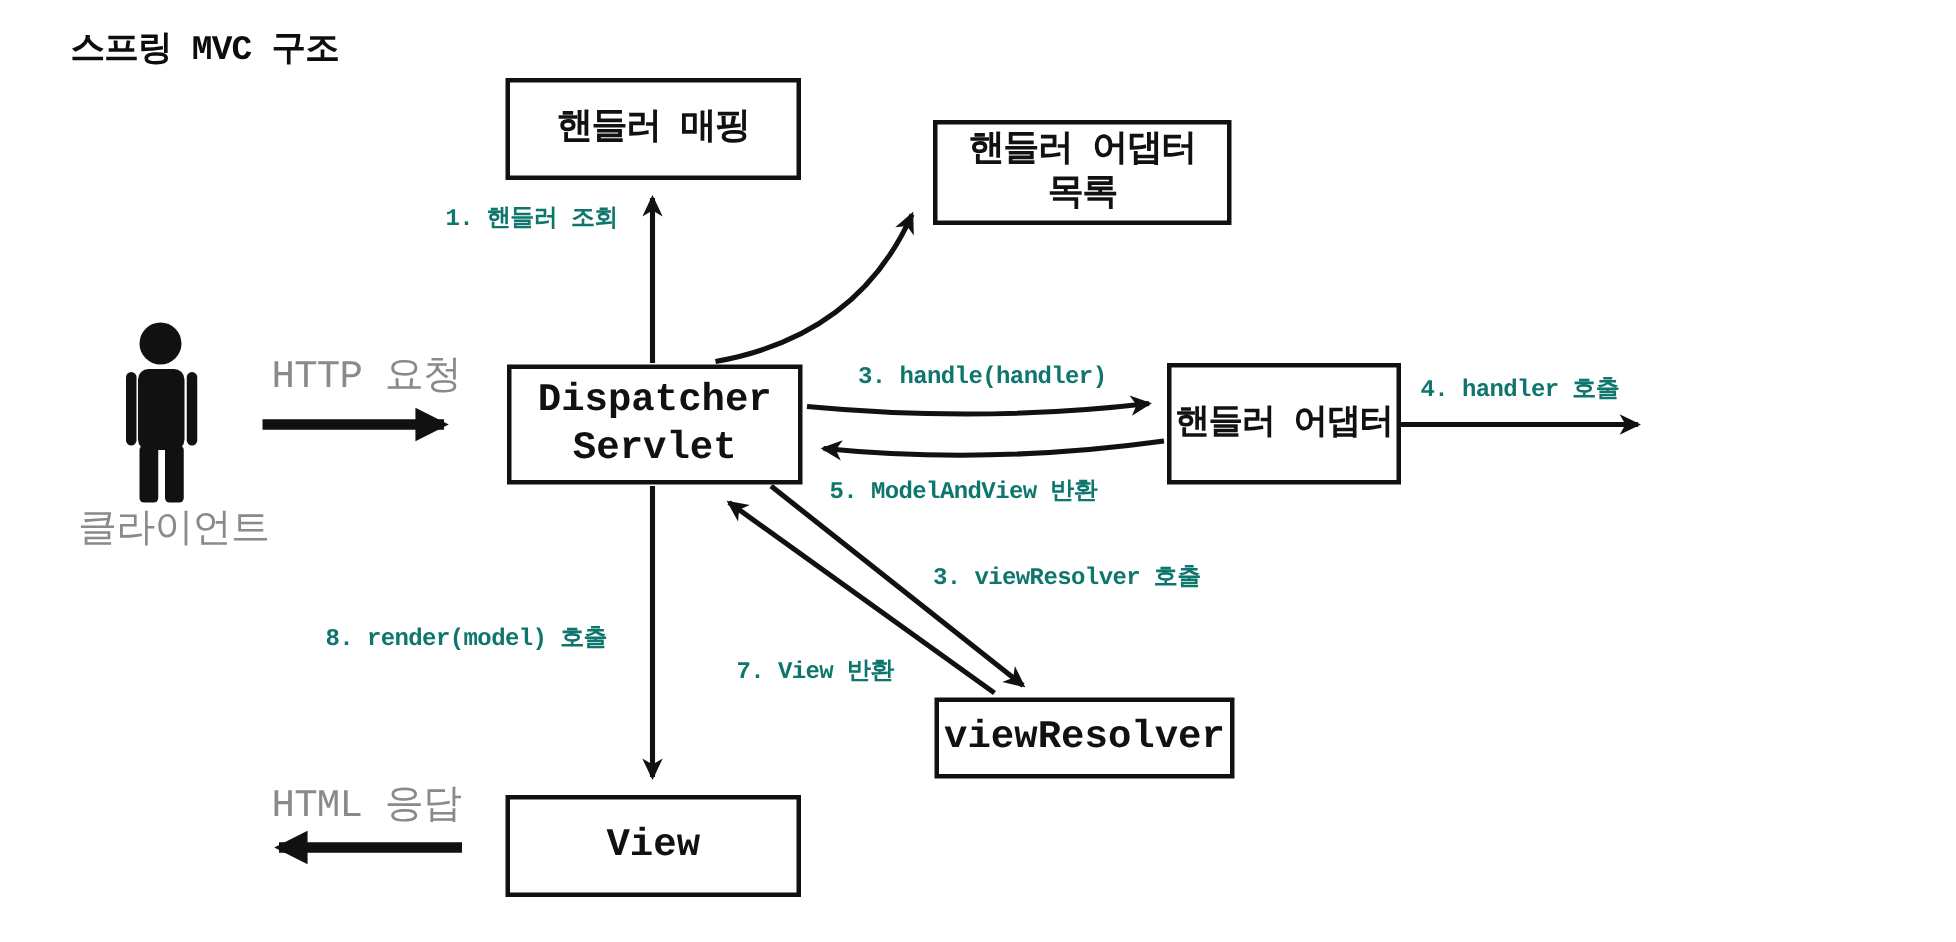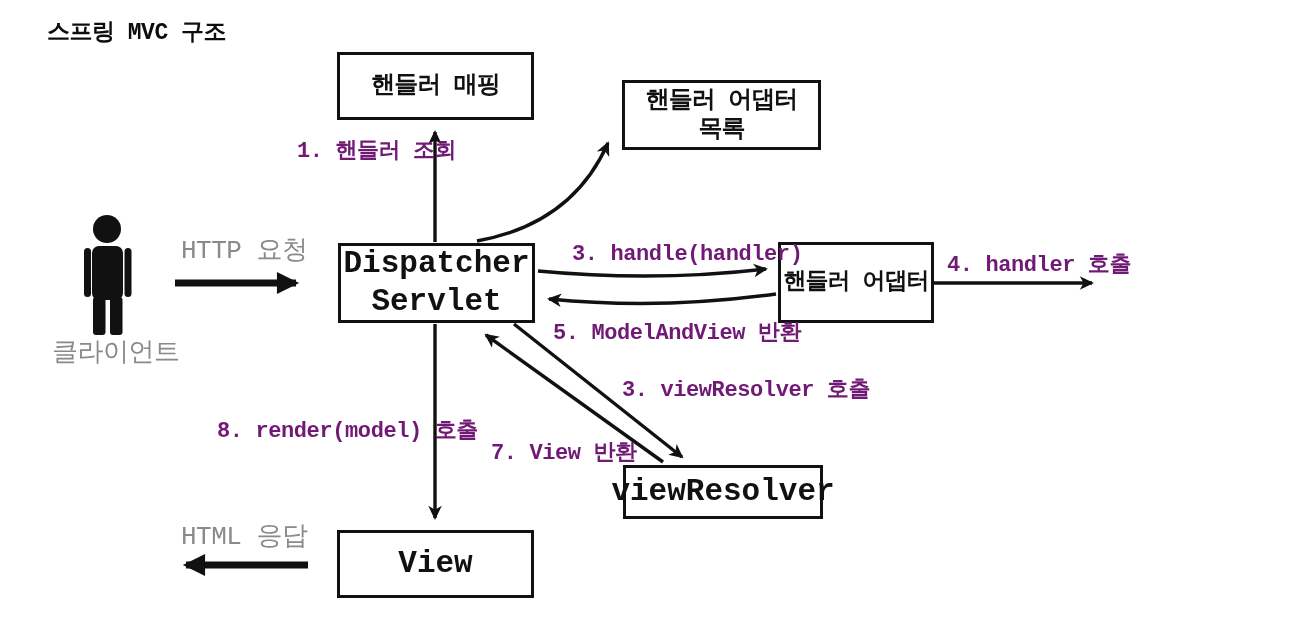--- a/index.html
+++ b/index.html
@@ -12,23 +12,23 @@
     font-size:23px; font-weight:800; letter-spacing:-0.5px; color:#0d0d0d;
   }
   svg.overlay { position:absolute; left:0; top:0; }
   .node {
     position:absolute; box-sizing:border-box;
     border:3px solid #111; background:#ffffff;
     display:flex; align-items:center; justify-content:center;
     text-align:center; font-weight:700; white-space:pre-line; line-height:1.22;
   }
   .node.korean  { font-size:24px; letter-spacing:-1px; }
-  .node.latin   { font-size:31px; }
+  .node.latin   { font-size:26px; }
   .elabel {
-    position:absolute; font-weight:700; font-size:22px; color:#701a75;
+    position:absolute; font-weight:700; font-size:16px; color:#0f766e;
     letter-spacing:-0.4px; white-space:nowrap;
   }
   .glabel {
     position:absolute; font-weight:400; font-size:26px; color:#8a8a8a;
     letter-spacing:-0.5px; white-space:nowrap;
   }
 </style>
 </head>
 <body>
 

